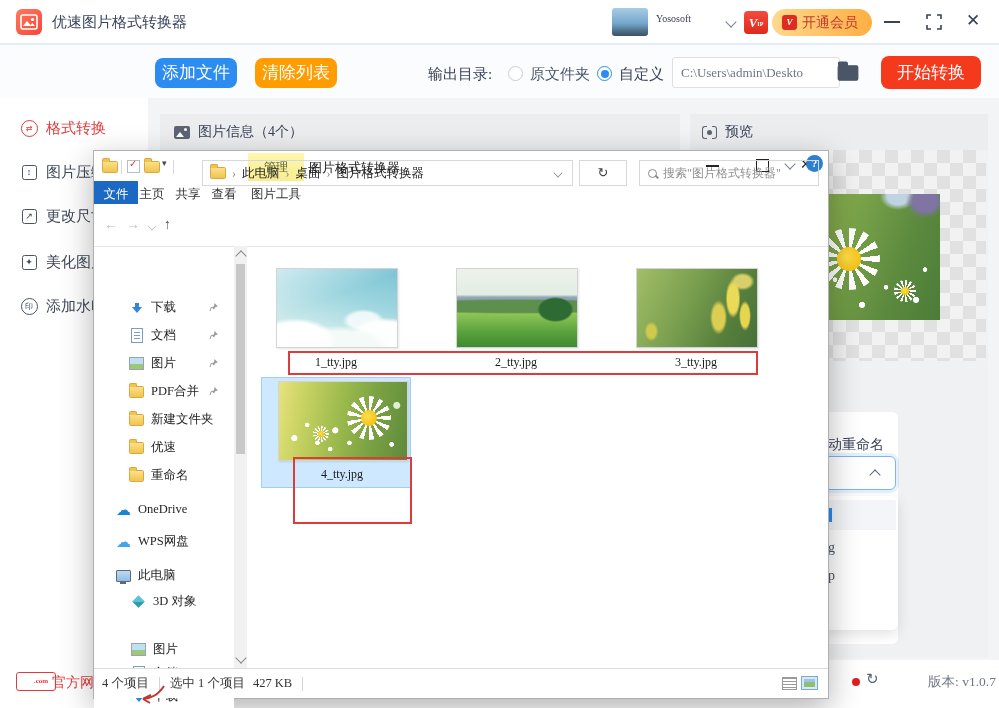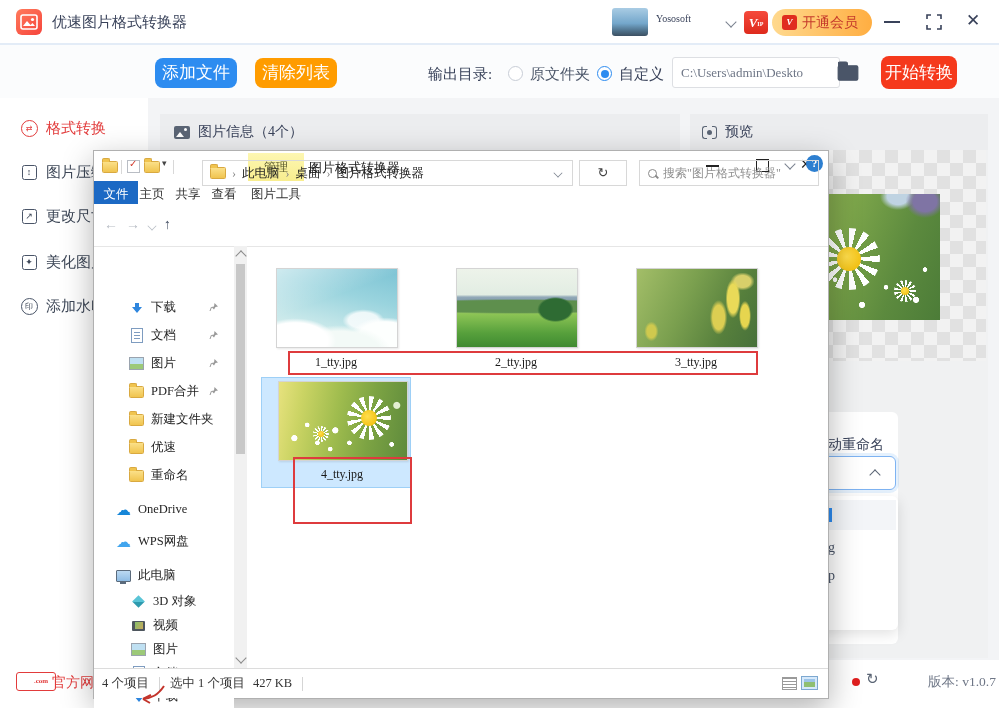--- a/index.html
+++ b/index.html
@@ -39,21 +39,21 @@
   .radio.sel::after{content:"";position:absolute;left:2.5px;top:2.5px;width:8px;height:8px;border-radius:50%;background:#2D8CF0;}
   #rad1{left:508px;top:66px;} #rad1Lbl{left:530px;top:65px;font-size:15px;color:#4A5568;}
   #rad2{left:597px;top:66px;} #rad2Lbl{left:619px;top:65px;font-size:15px;color:#39425A;}
   #pathBox{left:672px;top:57px;width:158px;height:29px;border:1px solid #DDDFE3;border-radius:3px;background:#fff;
     font-size:13px;color:#6E7686;line-height:29px;padding-left:8px;white-space:nowrap;overflow:hidden;}
   .fold{display:inline-block;width:14px;height:10px;background:linear-gradient(#FBE089,#F0C44F);border:1px solid #D9A940;border-radius:1.5px;position:relative;}
   .fold::before{content:"";position:absolute;left:-1px;top:-4px;width:6px;height:3px;background:#F0C44F;border:1px solid #D9A940;border-bottom:none;border-radius:2px 2px 0 0;}
   .fold.dark{background:#4A5568;border-color:#4A5568;}
   .fold.dark::before{background:#4A5568;border-color:#4A5568;}
   #dirIco{left:840px;top:65px;transform:scale(1.3);}
-  #btnStart{left:881px;top:56px;width:76px;height:33px;line-height:33px;background:#F5391C;}
+  #btnStart{left:881px;top:56px;width:100px;height:33px;line-height:33px;background:#F5391C;}
   
   #sbar{left:0;top:98px;width:148px;height:562px;background:#fff;}
   .sitem{position:absolute;left:0;width:148px;height:26px;display:flex;align-items:center;font-size:15px;color:#3D4757;}
   .sitem .ic{margin-left:20px;margin-right:8px;width:18px;height:18px;display:flex;align-items:center;justify-content:center;flex:none;}
   .sitem.red{color:#E23B3B;}
   .ring{width:15px;height:15px;border-radius:50%;border:1.5px solid #4A5568;font-size:8px;display:flex;align-items:center;justify-content:center;}
   .sitem.red .ring{border-color:#E23B3B;}
   .sq{width:13px;height:13px;border:1.5px solid #4A5568;border-radius:2.5px;font-size:9px;display:flex;align-items:center;justify-content:center;}
   #mainbg{left:148px;top:98px;width:851px;height:562px;background:#F3F4F6;}
   .panelHead{position:absolute;height:36px;background:#ECEDEF;display:flex;align-items:center;font-size:14px;color:#39425A;}
@@ -405,26 +405,20 @@
             <span class="ipc"></span>
           </span>
         <span>此电脑</span>
       </div>
       <div class="trow" style="top:299px;padding-left:37px;">
         <span class="ti">
             <span class="icube"></span>
           </span>
         <span>3D 对象</span>
       </div>
-      <div class="trow" style="top:323px;padding-left:37px;">
-        <span class="ti">
-            <span class="ivid"></span>
-          </span>
-        <span>视频</span>
-      </div>
       <div class="trow" style="top:347px;padding-left:37px;">
         <span class="ti">
             <span class="ipic"></span>
           </span>
         <span>图片</span>
       </div>
       <div class="trow" style="top:371px;padding-left:37px;">
         <span class="ti">
             <span class="idoc"></span>
           </span>

